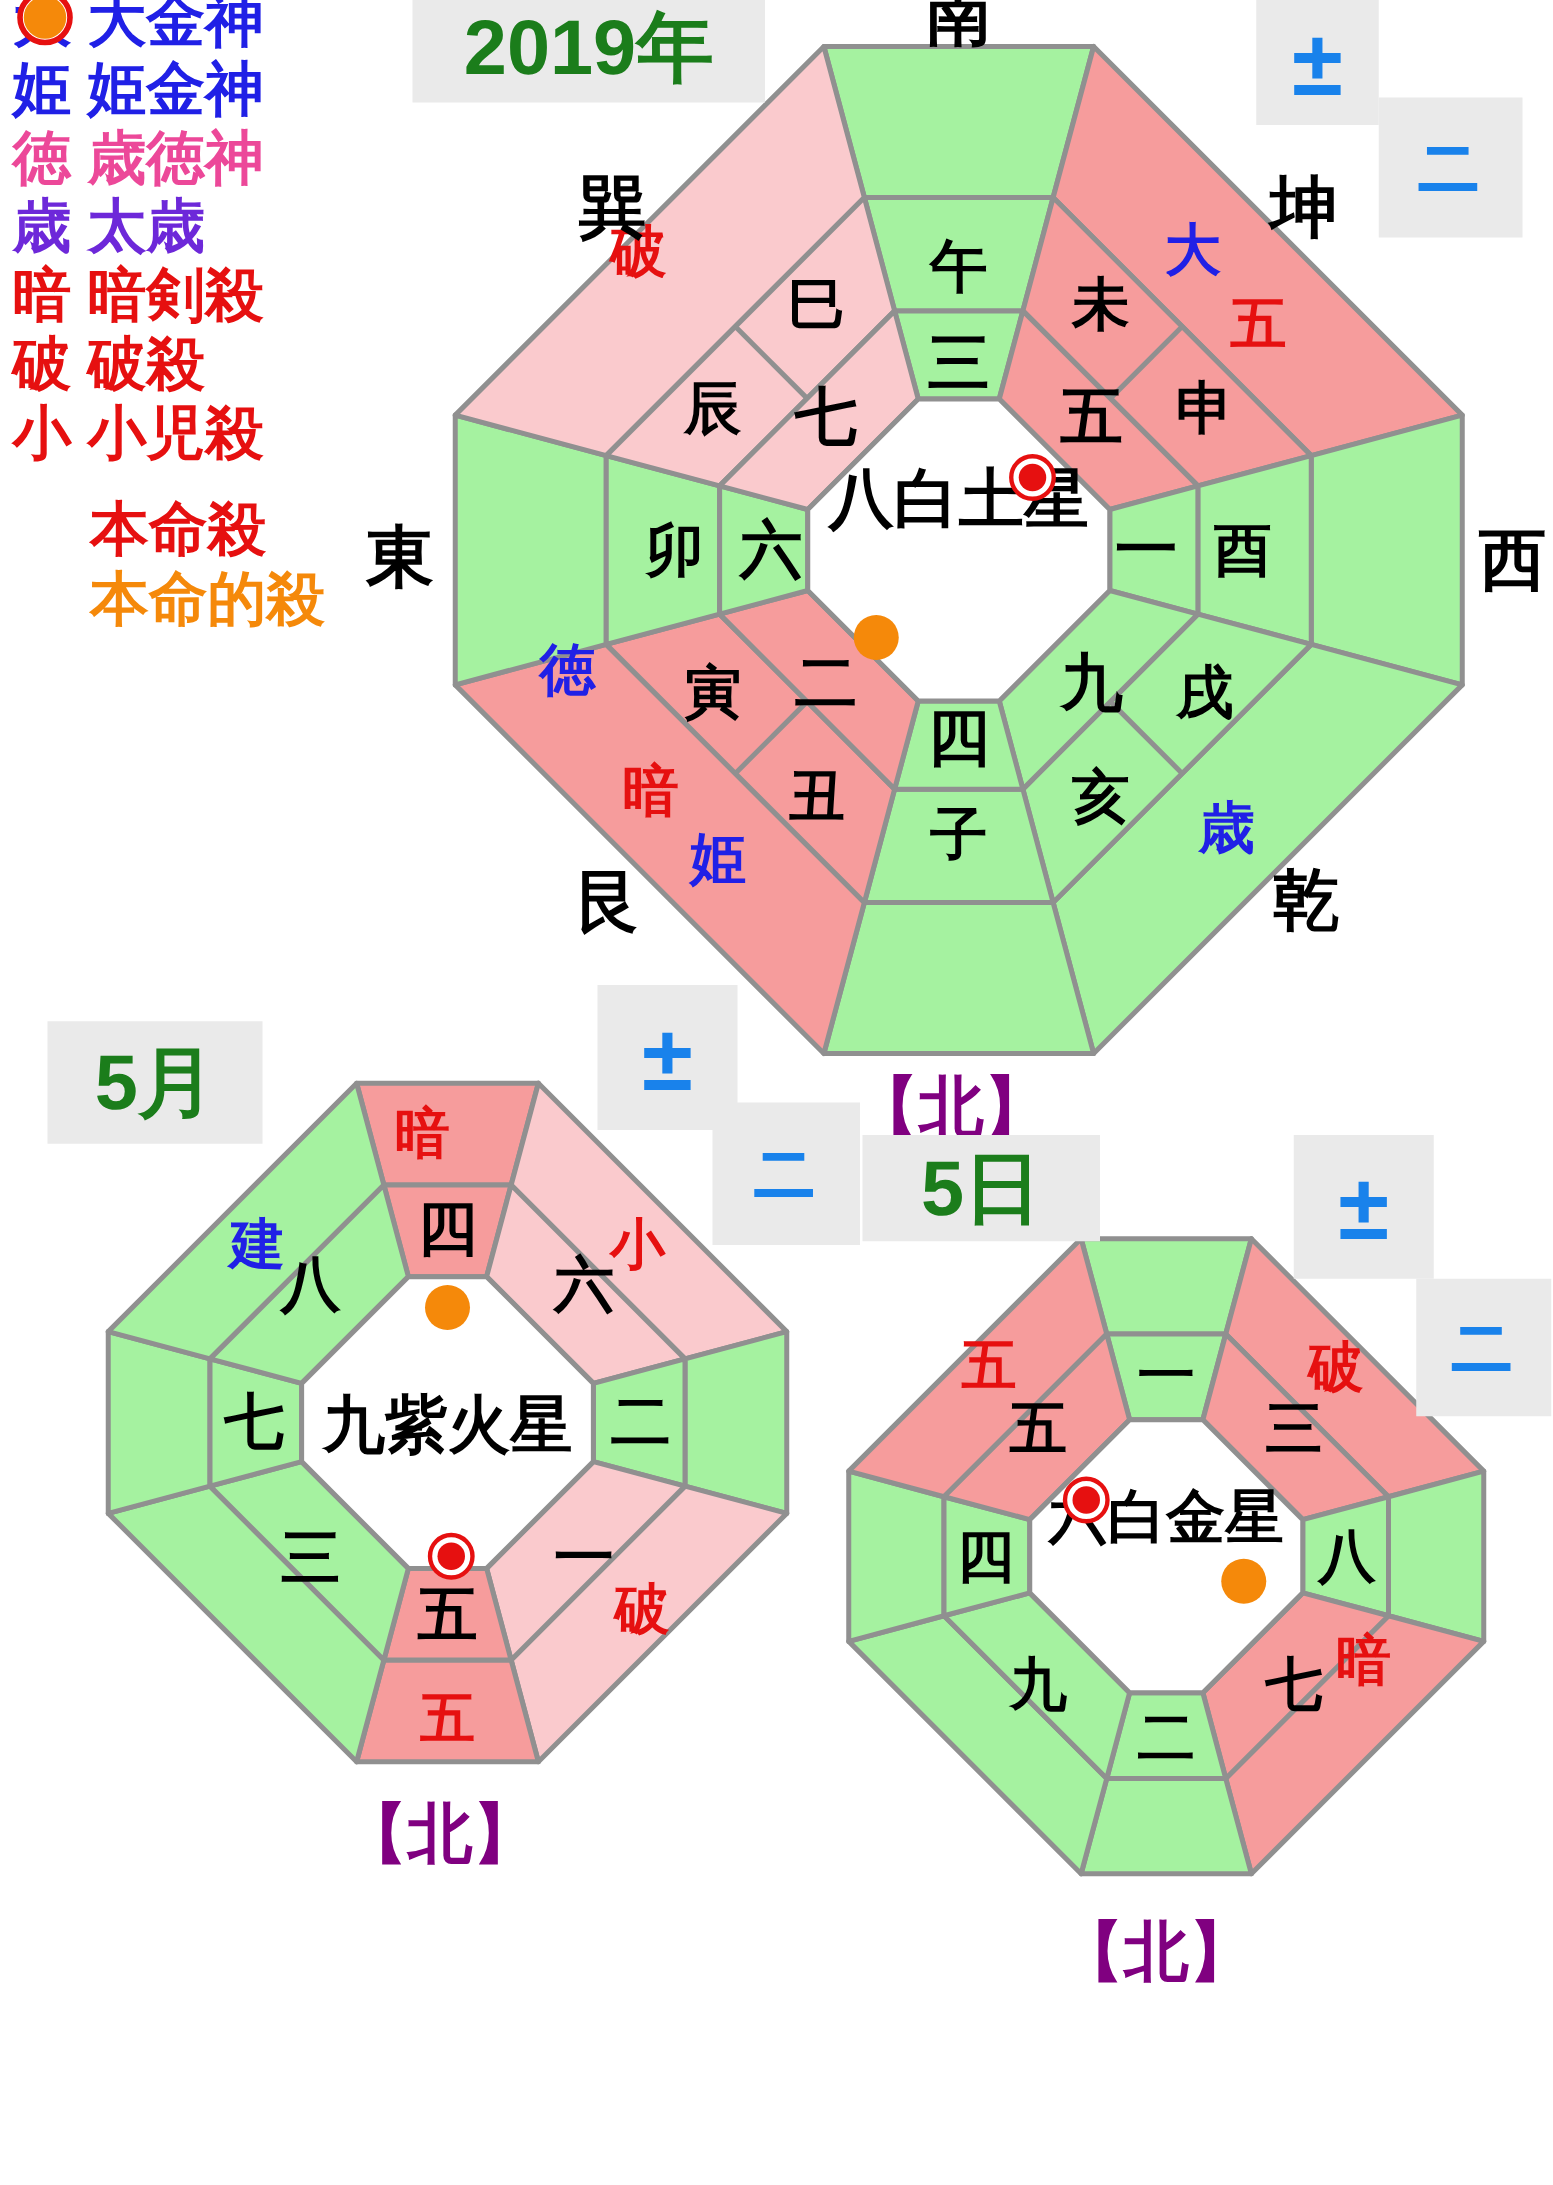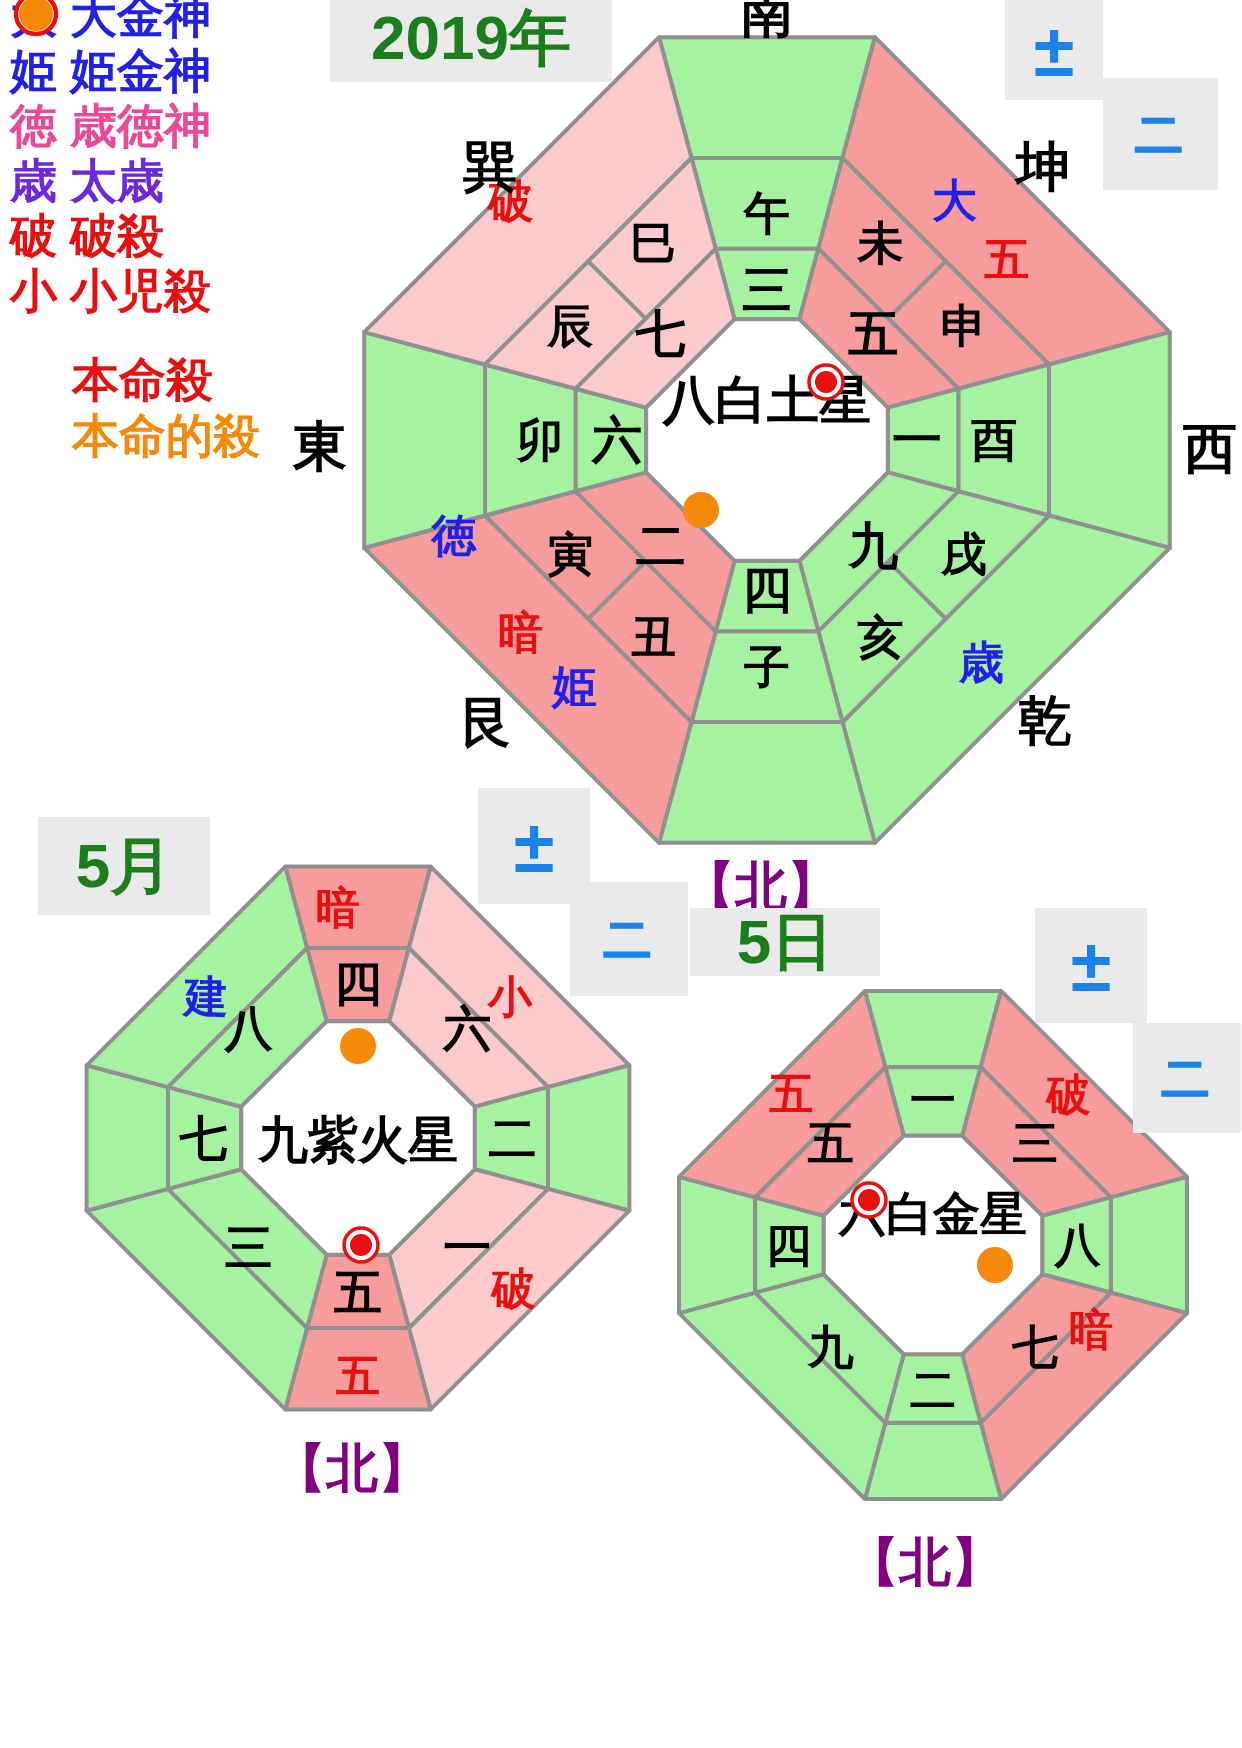--- a/index.html
+++ b/index.html
@@ -220,44 +220,45 @@
         </g>
         <circle cx="995" cy="1265" r="18" fill="#F5890A"></circle>
       </g>
     </svg>
 
   <div id="legend">
       <div class="legend-row" style="color: rgb(32, 32, 230);">大 大金神</div>
       <div class="legend-row" style="color: rgb(32, 32, 230);">姫 姫金神</div>
       <div class="legend-row" style="color: #ec4899;">徳 歳徳神</div>
       <div class="legend-row" style="color: #6d28d9;">歳 太歳</div>
+      <div class="legend-row" style="color: rgb(230, 16, 16);">暗 暗剣殺</div>
       <div class="legend-row" style="color: rgb(230, 16, 16);">破 破殺</div>
       <div class="legend-row" style="color: rgb(230, 16, 16);">小 小児殺</div>
-      <div class="legend-marker-row" style="margin-top: 34px;">
+      <div class="legend-marker-row" style="margin-top: 22px;">
         <span class="sym">
           <svg width="52" height="52">
             <circle cx="26" cy="26" r="20" fill="#fff" stroke="#E61010" stroke-width="4.5"></circle>
             <circle cx="26" cy="26" r="12" fill="#E61010"></circle>
           </svg>
         </span>
         <span style="color: rgb(230, 16, 16);">本命殺</span>
       </div>
       <div class="legend-marker-row" style="margin-top: 0px;">
         <span class="sym">
           <svg width="52" height="52">
             <circle cx="26" cy="26" r="17" fill="#F5890A"></circle>
           </svg>
         </span>
         <span style="color: rgb(245, 137, 10);">本命的殺</span>
       </div>
     </div>
 
   <div class="chip title-chip" id="title-year" style="left: 330px; top: -6px; width: 282px; height: 88px;">2019年</div>
   <div class="chip title-chip" id="title-month" style="left: 38px; top: 817px; width: 172px; height: 98px;">5月</div>
-  <div class="chip title-chip" id="title-day" style="left: 690px; top: 908px; width: 190px; height: 68px;">5日</div>
+  <div class="chip title-chip" id="title-day" style="left: 690px; top: 908px; width: 190px; height: 85px;">5日</div>
 
   <div class="chip icon-chip pm-glyph" id="pm-year" style="left: 1005px; top: 0px; width: 98px; height: 100px;">
       <span>±</span>
     </div>
   <div class="chip icon-chip ni-glyph" id="ni-year" style="left: 1103px; top: 78px; width: 115px; height: 112px;">
       <span>ニ</span>
     </div>
   <div class="chip icon-chip pm-glyph" id="pm-month" style="left: 478px; top: 788px; width: 112px; height: 116px;">
       <span>±</span>
     </div>

